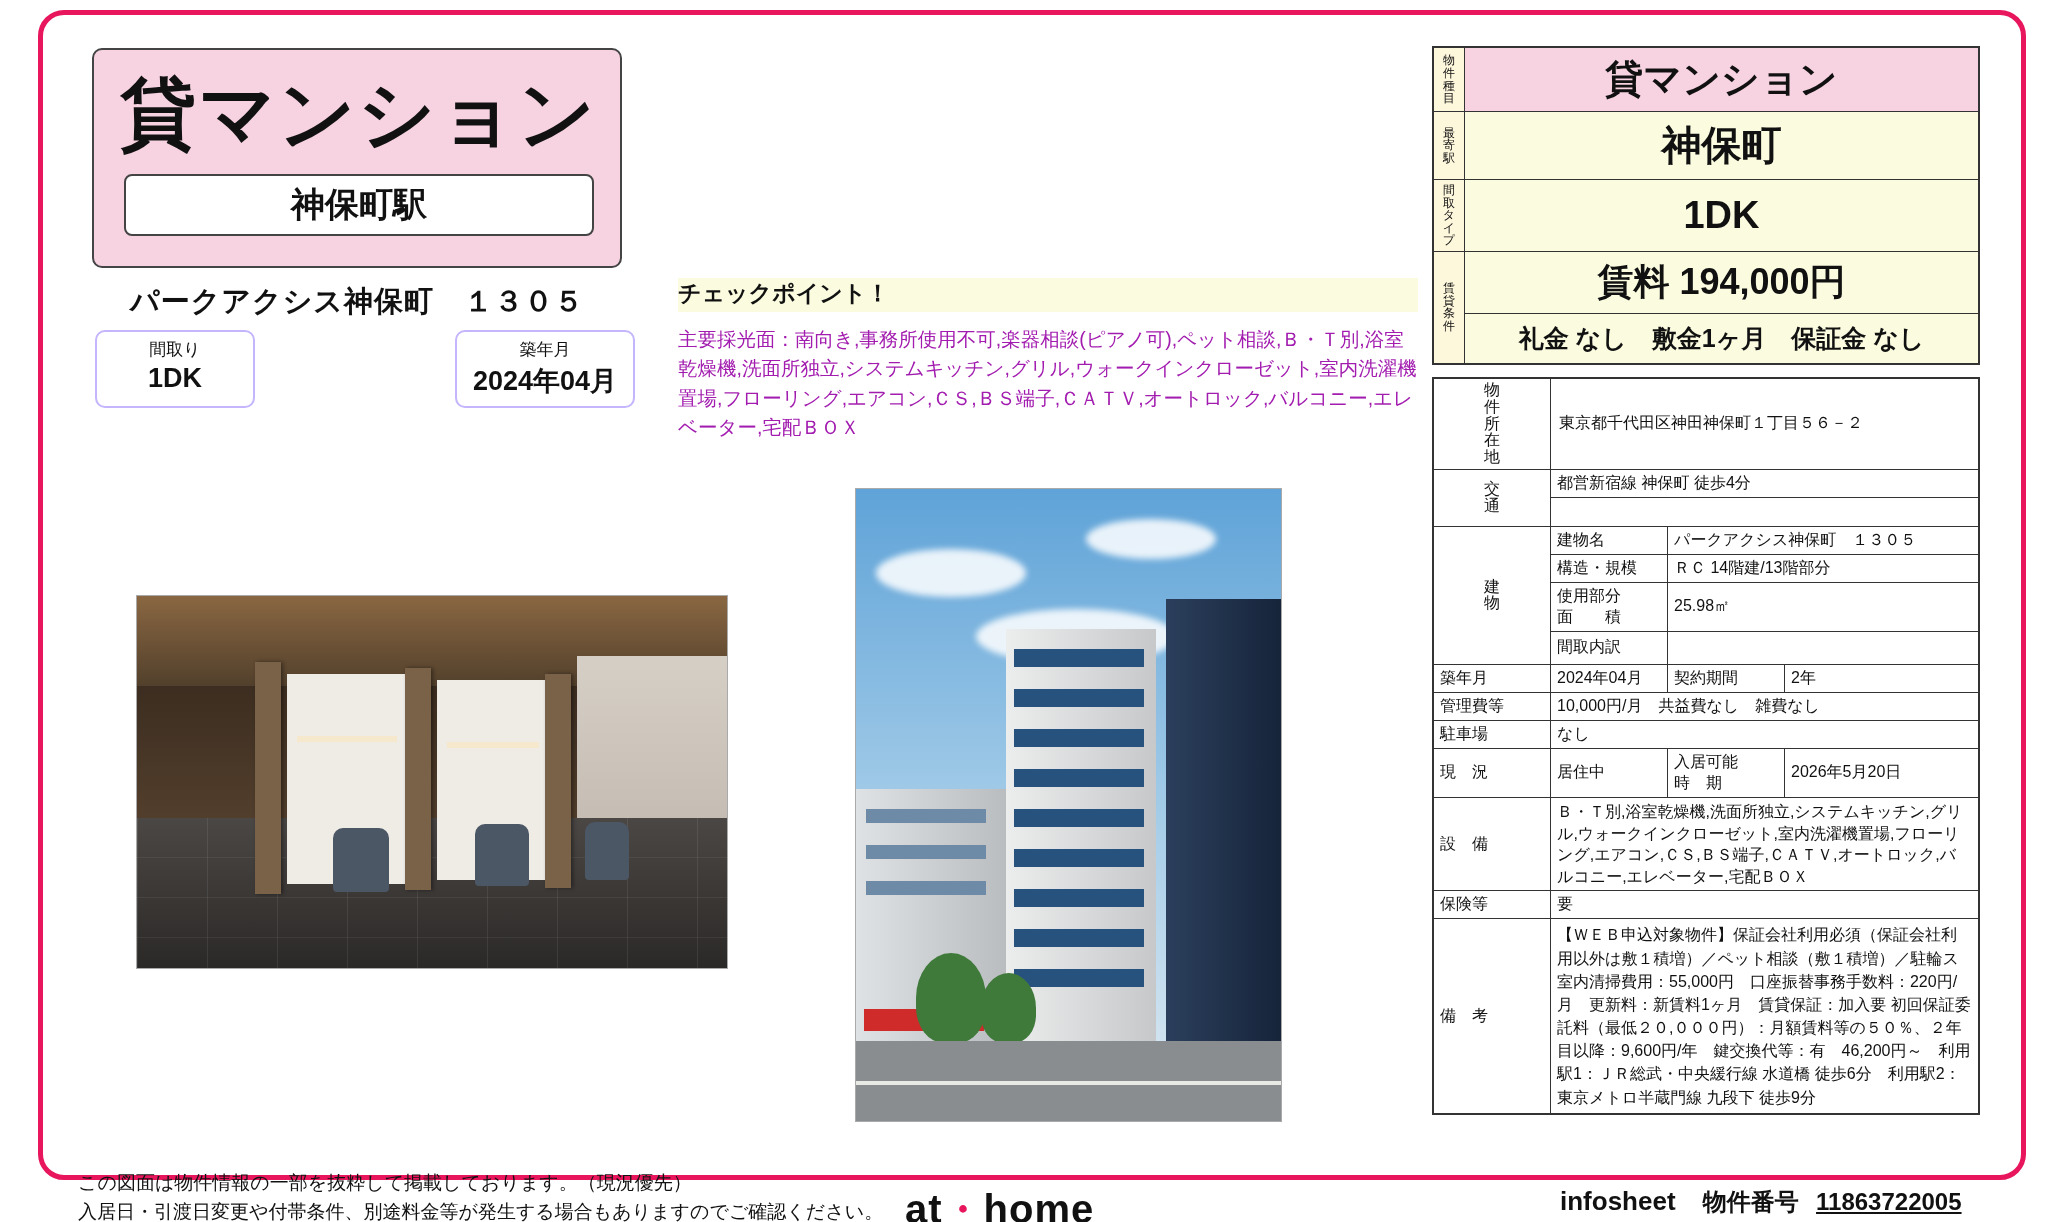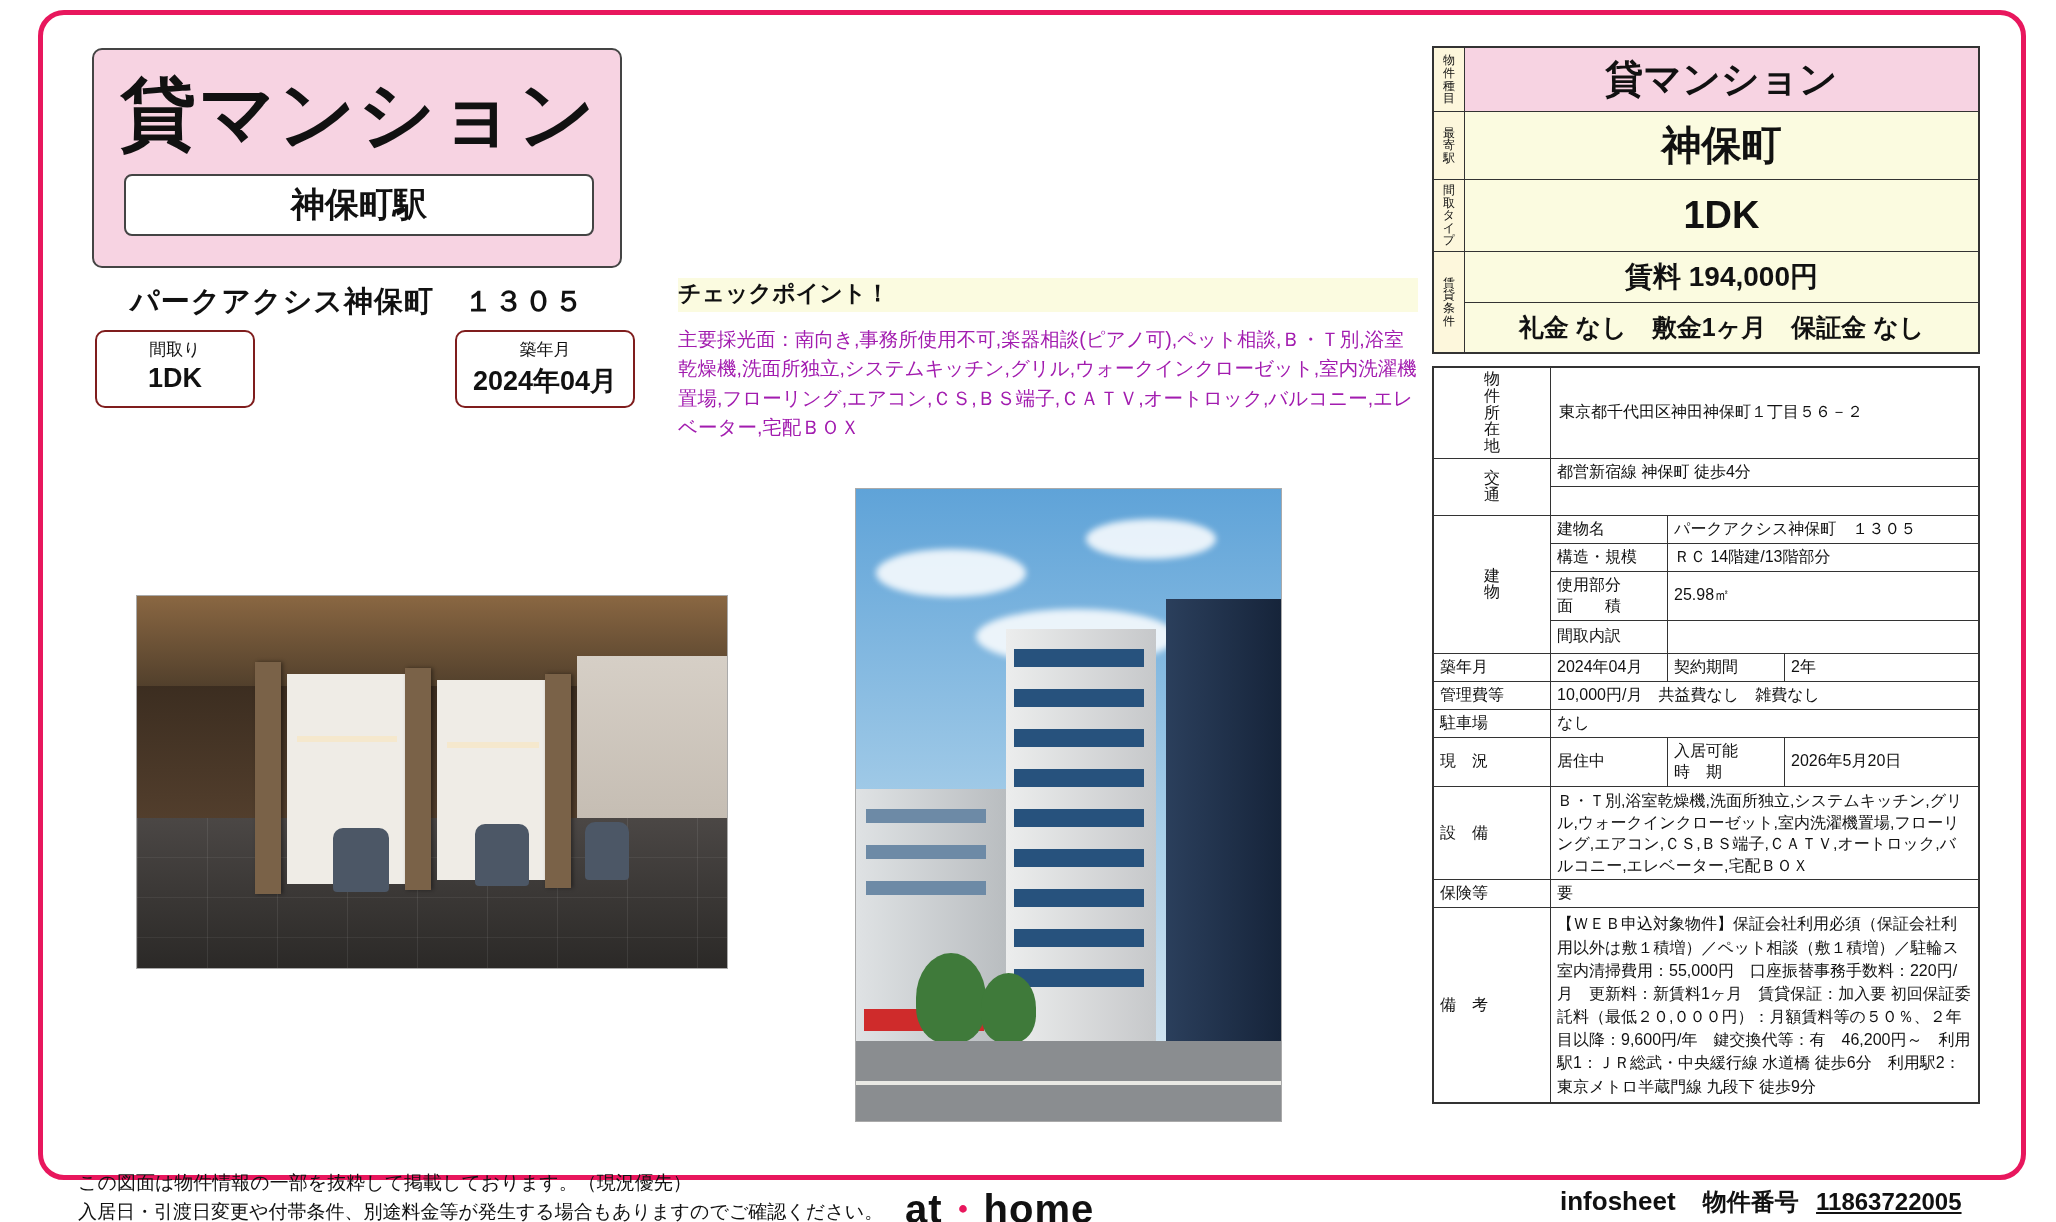--- a/index.html
+++ b/index.html
@@ -32,21 +32,21 @@
     background:#ffffff;border:2px solid #444;border-radius:8px;box-sizing:border-box;
     display:flex;align-items:center;justify-content:center;
     font-size:34px;font-weight:bold;
   }
   .bldg-name{
     position:absolute;left:92px;top:282px;width:530px;text-align:center;
     font-size:29px;font-weight:bold;letter-spacing:1px;
   }
   .spec-row{position:absolute;left:95px;top:330px;width:540px;height:78px;}
   .spec-box{
-    position:absolute;top:0;height:78px;background:#fff;border:2px solid #7f1d1d;border-radius:10px;
+    position:absolute;top:0;height:78px;background:#fff;border:2px solid #c4b5fd;border-radius:10px;
     box-sizing:border-box;text-align:center;
   }
   .spec-box .lbl{font-size:17px;margin-top:6px;}
   .spec-box .val{font-size:27px;font-weight:bold;margin-top:2px;}
   #spec0{left:0;width:160px;}
   #spec1{left:175px;width:170px;}
   #spec2{left:360px;width:180px;}
 
   
   .cp-title{
@@ -102,21 +102,21 @@
   .vlabel{
     width:26px;text-align:center;font-size:12px;line-height:1.05;
     background:#fdf7dc;color:#111;
     padding:4px 2px !important;
   }
   .vlabel span{display:block;}
   .cellpink{background:#f7d3e2;text-align:center;font-size:38px;font-weight:bold;padding:6px 0 !important;}
   .cellcream{background:#fbfbe0;text-align:center;font-weight:bold;}
   .c-station{font-size:40px;padding:6px 16px !important;}
   .c-type{font-size:38px;padding:4px 0 !important;}
-  .c-rent{font-size:28px;padding:6px 0 !important;}
+  .c-rent{font-size:36px;padding:6px 0 !important;}
   .c-cond{font-size:25px;padding:8px 1px !important;}
 
   .tbl-det{width:548px;border:2px solid #333;margin-top:12px;}
   .tbl-det td{border:1px solid #333;font-size:16px;padding:3px 6px;vertical-align:middle;}
   .lab{width:26px;text-align:center;font-size:12px;line-height:1.05;background:#fff;}
   .lab span{display:block;}
   .lab3{width:104px;text-align:left;font-size:14px;background:#fff;}
   .addr{font-size:21px;padding:2px 8px !important;}
   .traffic{font-size:18px;}
   .bname{font-size:20px;}

